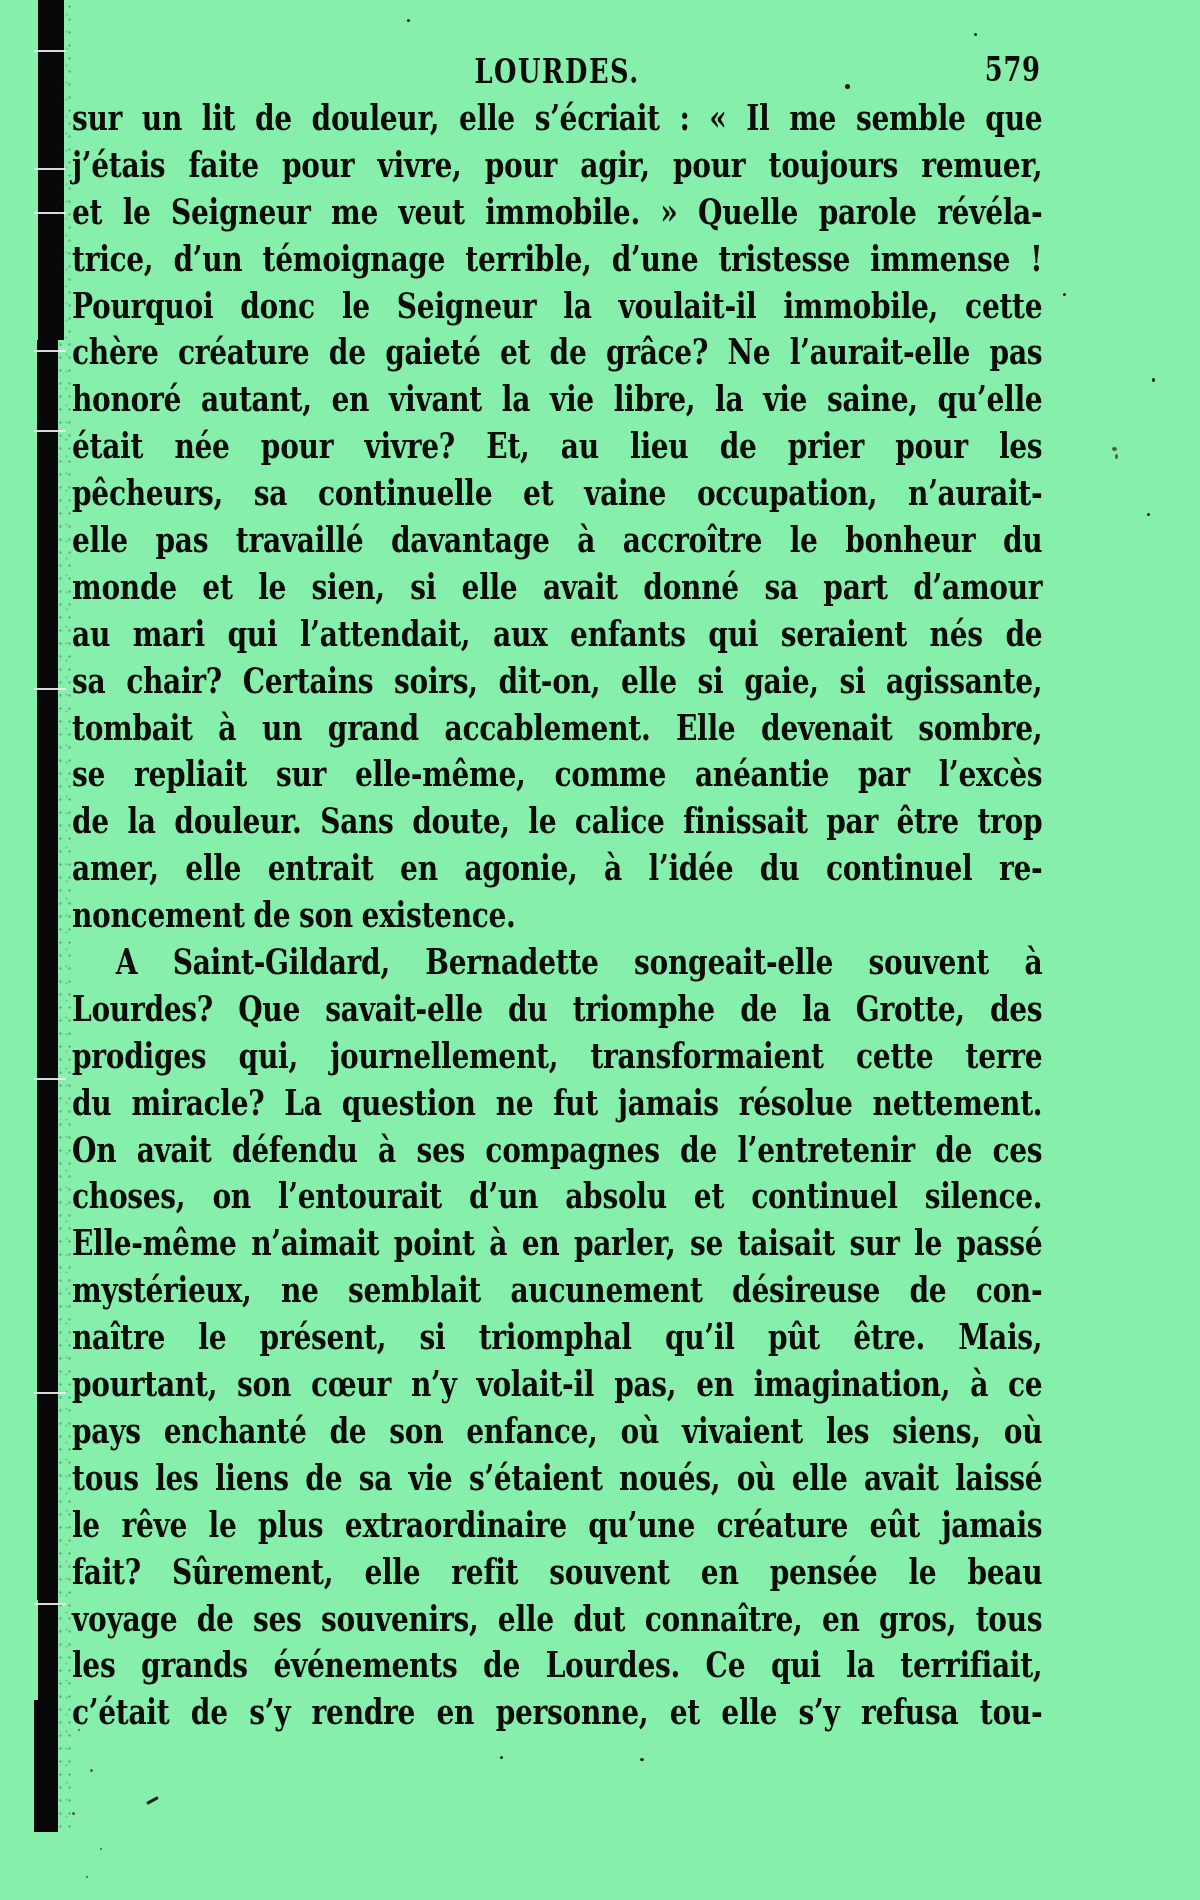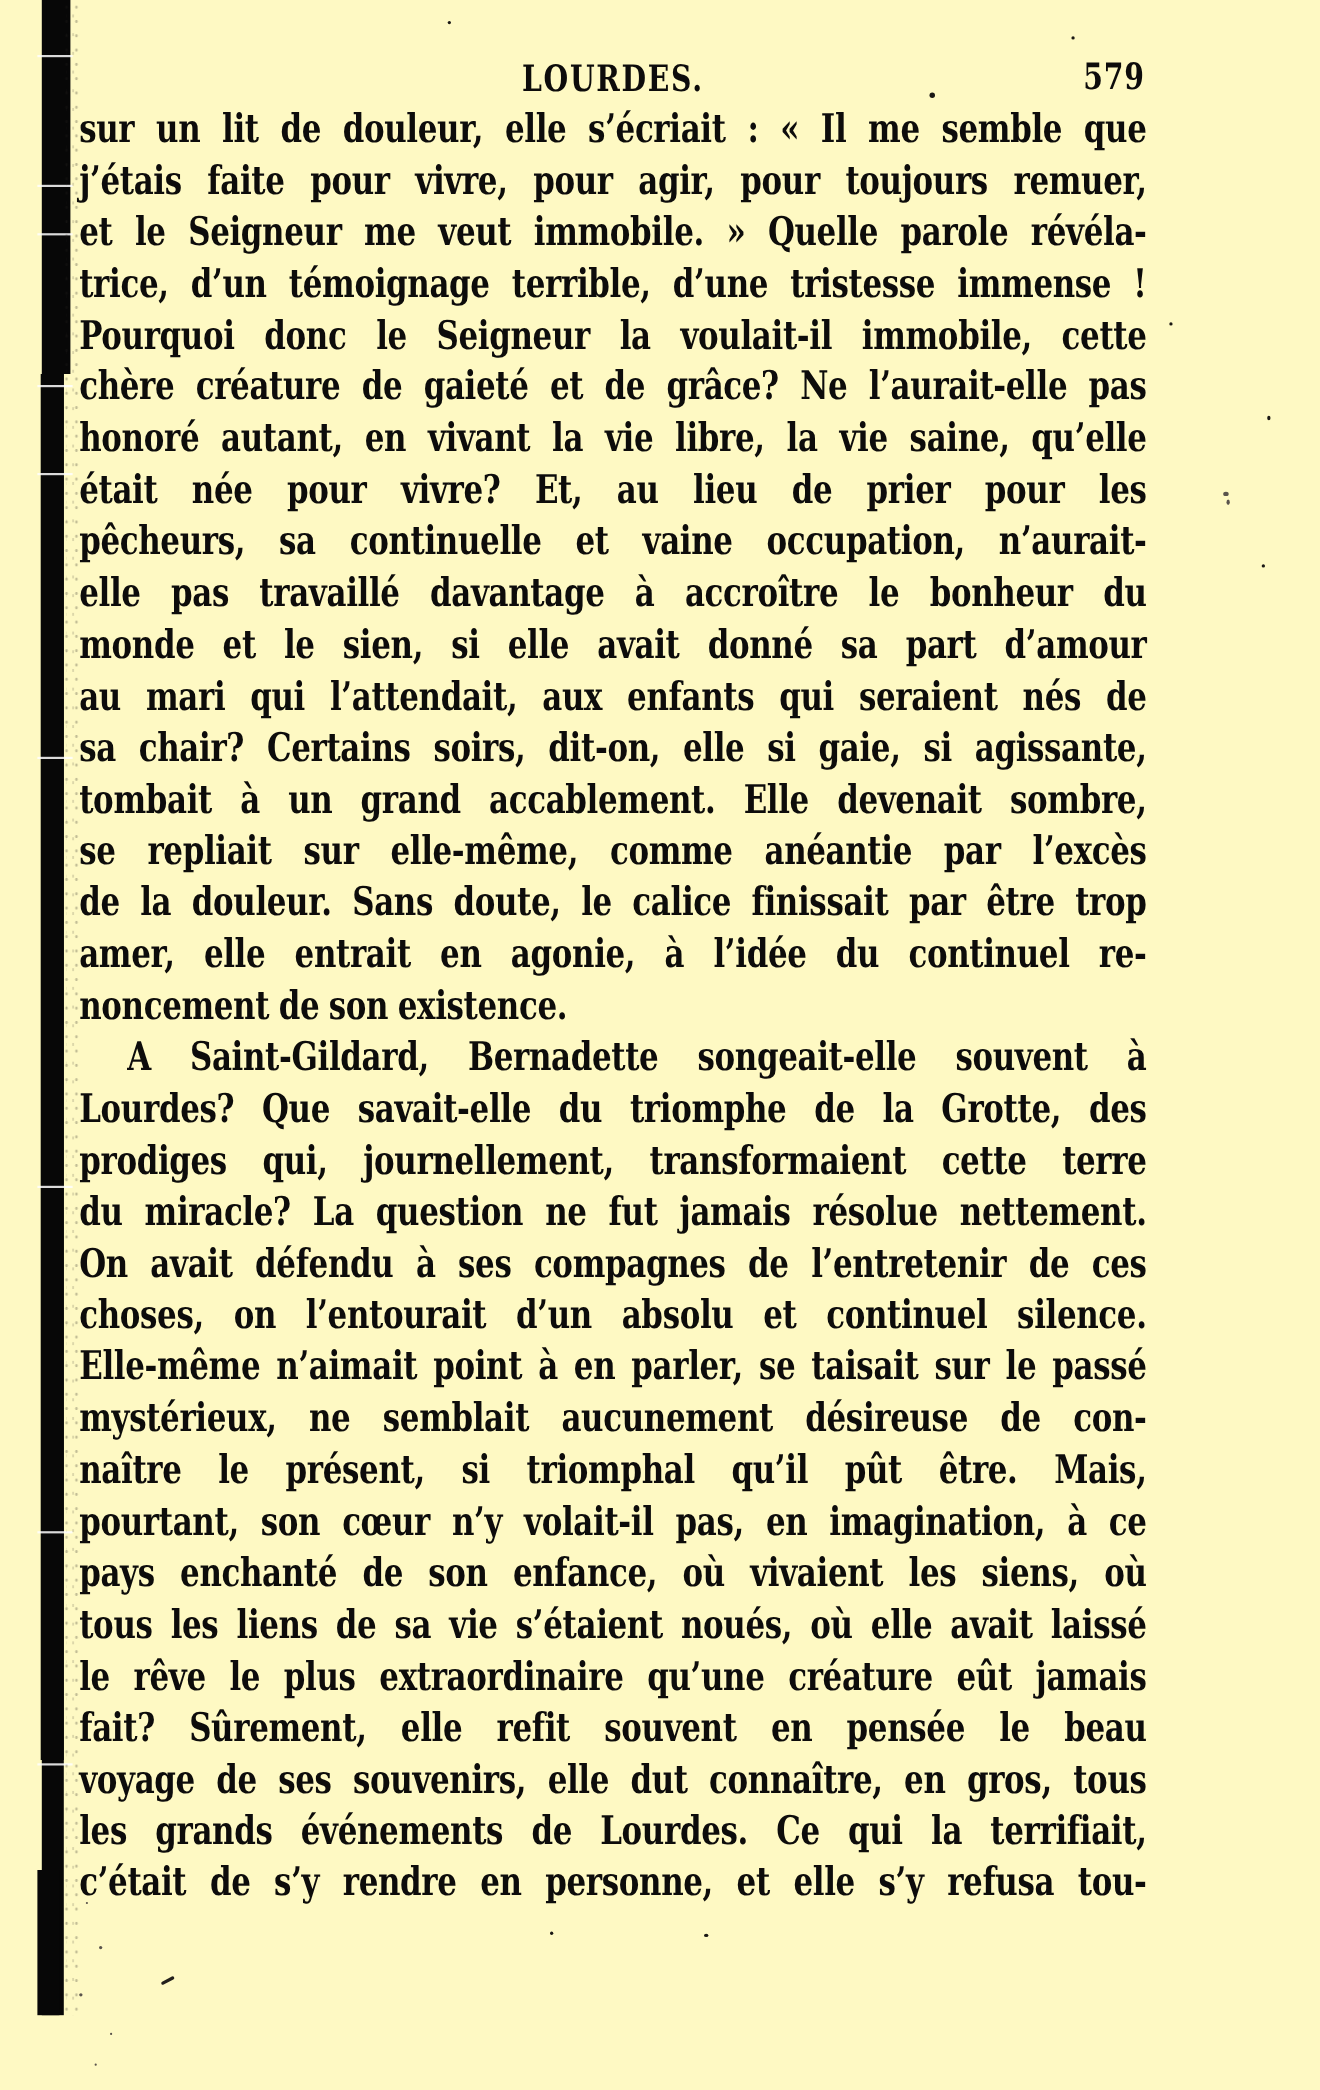--- a/index.html
+++ b/index.html
@@ -1,20 +1,20 @@
 <!DOCTYPE html>
 <html><head>
 <meta charset="utf-8">
 <style>
   html, body { margin: 0; padding: 0; }
   .page {
     position: relative;
     width: 1200px;
     height: 1900px;
-    background: #fef9c3;
+    background: #86efac;
     overflow: hidden;
     font-family: "DejaVu Serif", "Liberation Serif", serif;
     font-weight: 700;
     color: #0d0c0b;
   }
 
   
   .strip-base {
     position: absolute; left: 38px; top: 0;
     width: 20px; height: 1832px; background: #070707;

